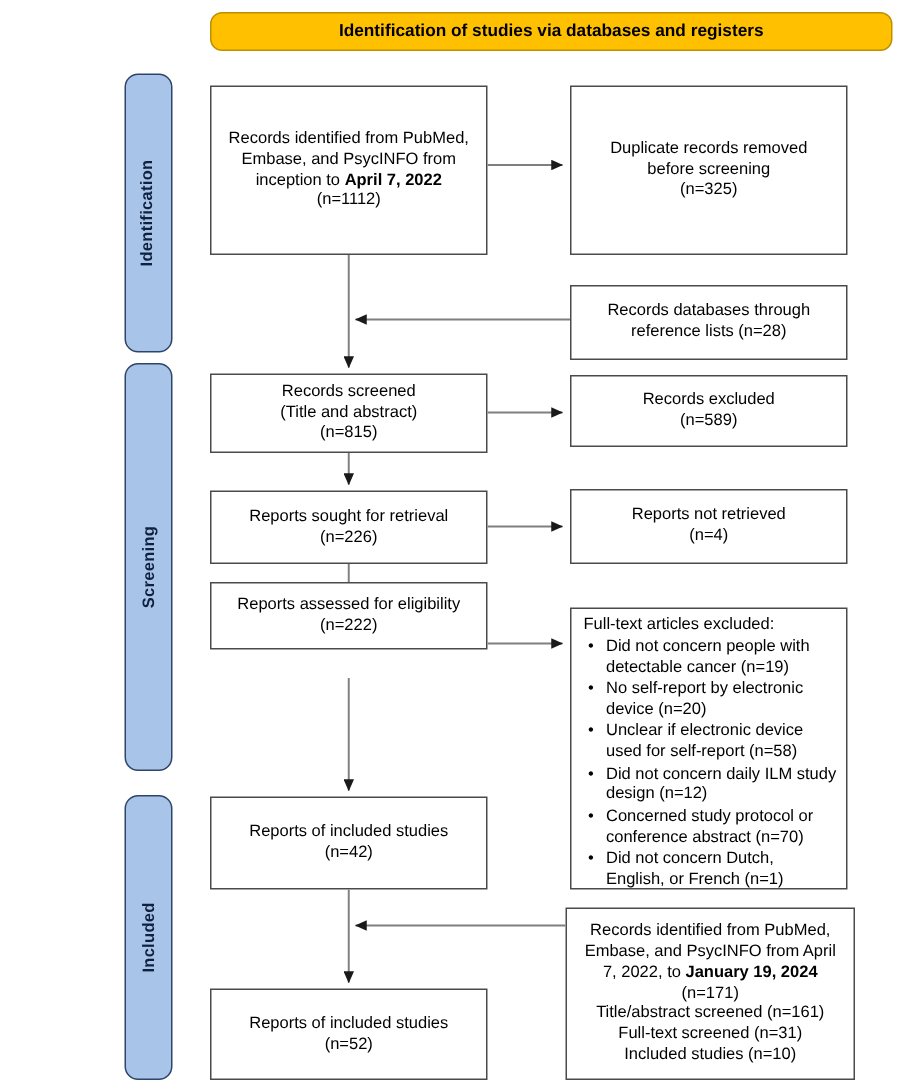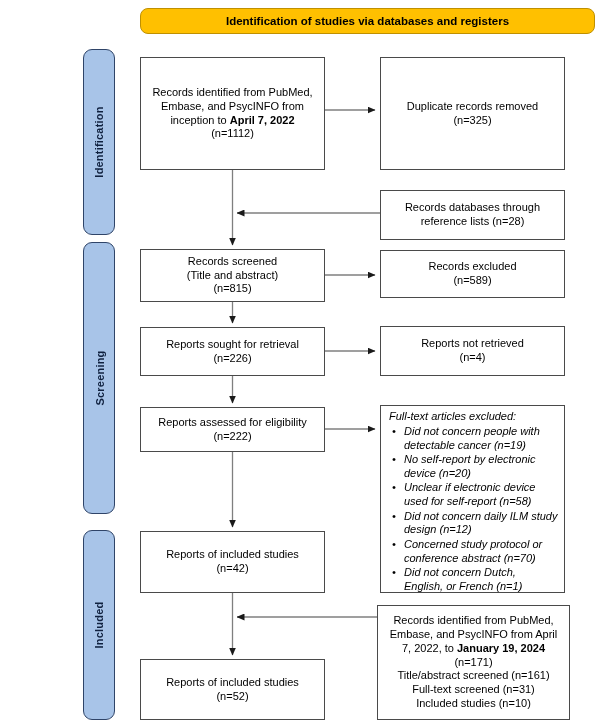--- a/index.html
+++ b/index.html
@@ -32,21 +32,21 @@
   .box{
     position:absolute; background:#fff; border:1px solid var(--box-border);
     box-sizing:border-box; display:flex; align-items:center; justify-content:center;
     text-align:center; font-size:11px; line-height:1.26; z-index:2;
   }
   .col-left{left:115px; width:185px;}
   .col-right{left:355px; width:185px;}
   .btxt{padding:2px 6px; width:100%;}
   .blk{display:block;}
   .box.listbox{align-items:flex-start; justify-content:flex-start; text-align:left;}
-  .listbox .btxt{padding:4px 6px 2px 8px;font-style:italic;}
+  .listbox .btxt{padding:4px 6px 2px 8px;}
   .listbox ul{list-style:none; margin:1px 0 0 0; padding:0;}
   .listbox li{position:relative; padding-left:15px; margin:0 0 0.5px 0;}
   .listbox li::before{content:"\2022"; position:absolute; left:3px; top:0;}
   .em-it{}
 </style>
 </head>
 <body>
 
 <div id="canvas">
 
@@ -88,20 +88,21 @@
   <div class="box col-left" style="top:57px;height:113px">
     <div class="btxt">
       <span>Records identified from PubMed, Embase, and PsycINFO from inception to </span><b>April 7, 2022</b>
       <span class="blk">(n=1112)</span>
     </div>
   </div>
 
   <div class="box col-right" style="top:57px;height:113px">
     <div class="btxt">
       <span class="blk">Duplicate records removed</span>
+      <span class="blk">before screening</span>
       <span class="blk">(n=325)</span>
     </div>
   </div>
 
   <div class="box col-right" style="top:190px;height:50px">
     <div class="btxt">
       <span class="blk">Records databases through</span>
       <span class="blk">reference lists (n=28)</span>
     </div>
   </div>
@@ -128,21 +129,21 @@
     </div>
   </div>
 
   <div class="box col-right" style="top:326px;height:50px">
     <div class="btxt">
       <span class="blk">Reports not retrieved</span>
       <span class="blk">(n=4)</span>
     </div>
   </div>
 
-  <div class="box col-left" style="top:407px;height:45px">
+  <div class="box col-left" style="top:388px;height:45px">
     <div class="btxt">
       <span class="blk">Reports assessed for eligibility</span>
       <span class="blk">(n=222)</span>
     </div>
   </div>
 
   <div class="box col-right listbox" style="top:405px;height:188px">
     <div class="btxt">
       <span class="blk">Full-text articles excluded:</span>
       <ul>

